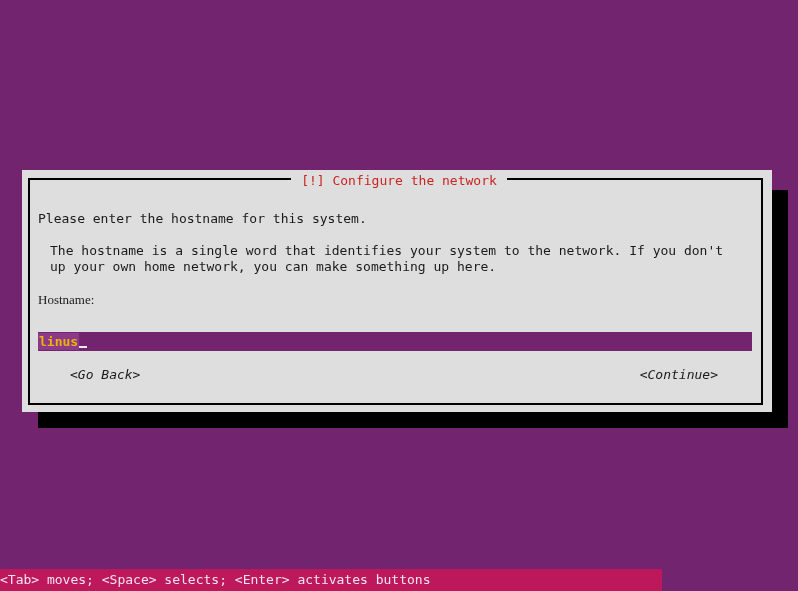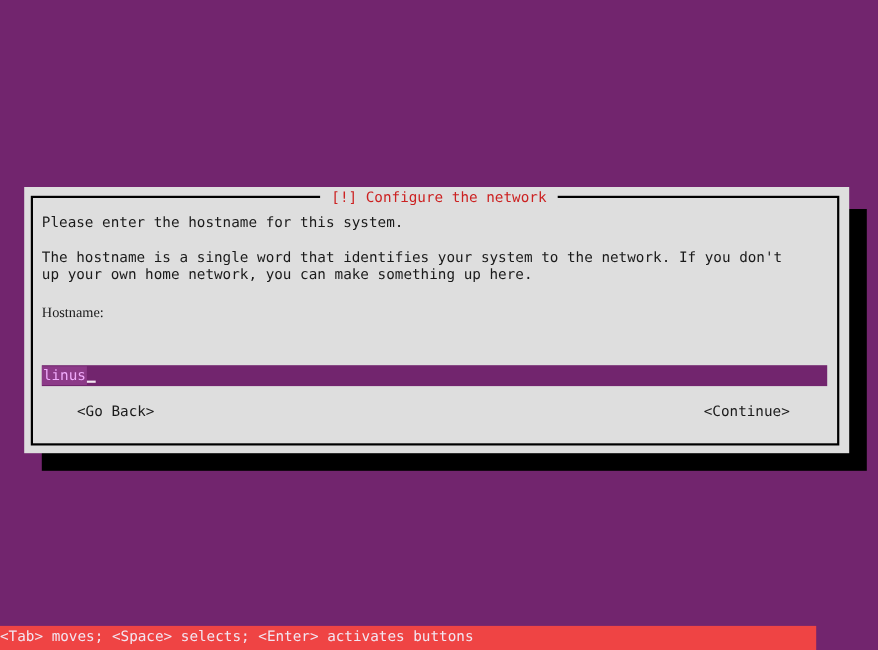--- a/index.html
+++ b/index.html
@@ -68,39 +68,40 @@
   }
   .dialog-title span.title-text {
     background: #dedede;
     padding: 0 10px;
   }
 
   
   .content {
     position: absolute;
     left: 38px;
-    top: 174px;
+    top: 190px;
     width: 716px;
     color: #1a1a1a;
     z-index: 5;
   }
 
   .para {
     white-space: pre-wrap;
     margin: 0;
     color: #1a1a1a;
     font-size: 13px;
     line-height: 16px;
   }
 
   .intro-line {
     margin-top: 21px;
   }
   .desc-block {
     margin-top: 16px;
+    margin-left: 12px;
   }
   .desc-block .para {
     white-space: pre;
   }
   .field-label {
     margin-top: 17px;
     font-family: Liberation Serif, serif;
   }
 
   
@@ -125,24 +126,25 @@
     white-space: nowrap;
     overflow: hidden;
   }
   .input-value {
     position: absolute;
     left: 0;
     top: 1px;
     height: 17px;
     line-height: 17px;
     background: #8c3a88;
-    color: #f0abfc;
+    color: #eab308;
     padding: 0 1px;
     white-space: pre;
     z-index: 2;
+    font-weight: bold;
   }
   .input-cursor {
     position: absolute;
     left: 45px;
     top: 1px;
     width: 8px;
     height: 17px;
     z-index: 3;
   }
   .input-cursor::after {
@@ -170,37 +172,38 @@
     color: #1a1a1a;
     background: transparent;
     border: 0;
     padding: 0;
     margin: 0;
     font-family: inherit;
     font-size: 13px;
     line-height: 18px;
     white-space: pre;
     cursor: pointer;
+    font-style: italic;
   }
   .btn-back {
     left: 32px;
   }
   .btn-continue {
     right: 36px;
     text-align: center;
   }
 
   
   .statusbar {
     position: absolute;
     left: 0;
     bottom: 0;
-    width: 742px;
+    width: 662px;
     height: 22px;
-    background: #ef4444;
+    background: #be185d;
     color: #f2e6f1;
     font-size: 13px;
     line-height: 22px;
     white-space: pre;
     overflow: hidden;
   }
 </style>
 </head>
 <body>
 

